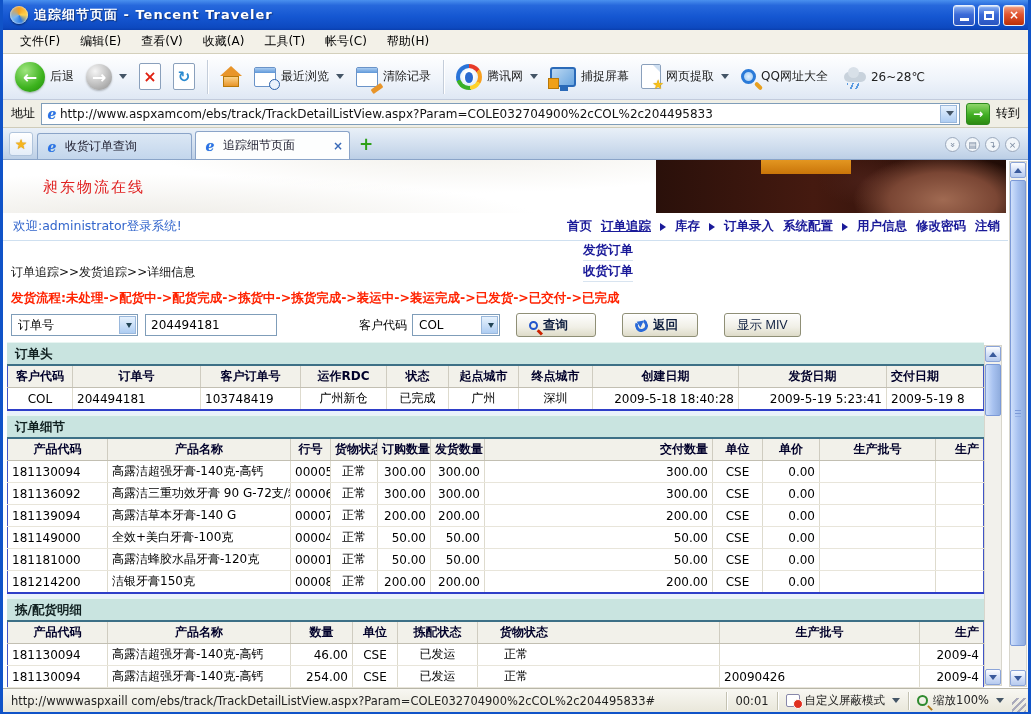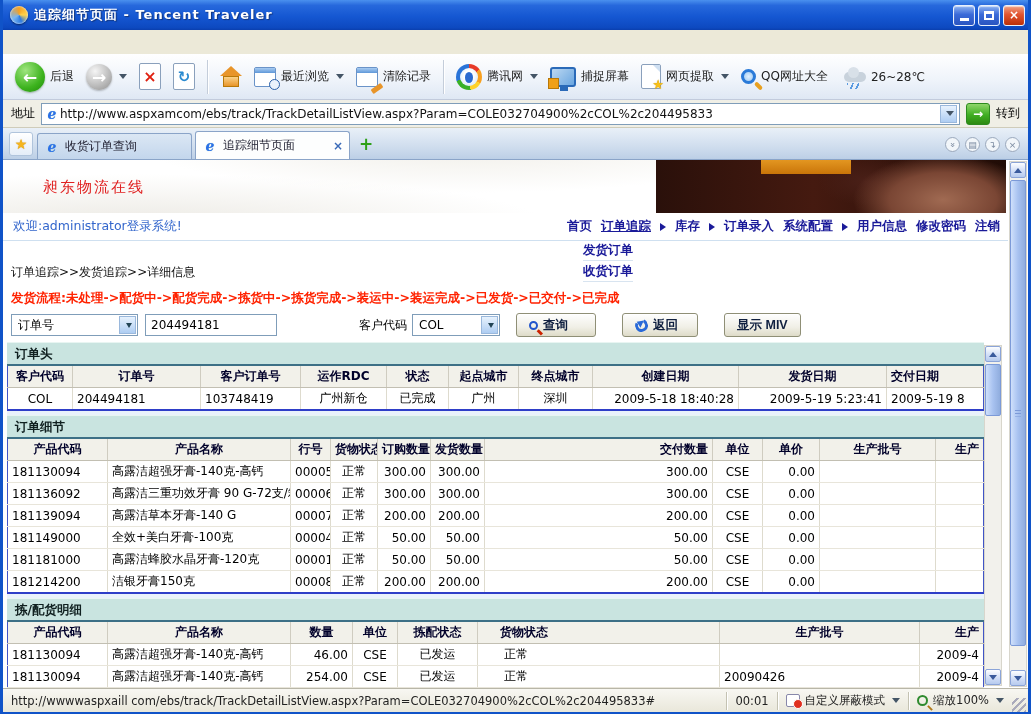--- a/index.html
+++ b/index.html
@@ -206,20 +206,29 @@
         </span>
       <span class="wbtn">
           <span class="maxbox"></span>
         </span>
       <span class="wbtn close">
           <span>×</span>
         </span>
     </span>
   </div>
 
+  <div class="menubar">
+    <span class="menu-item">文件(F)</span>
+    <span class="menu-item">编辑(E)</span>
+    <span class="menu-item">查看(V)</span>
+    <span class="menu-item">收藏(A)</span>
+    <span class="menu-item">工具(T)</span>
+    <span class="menu-item">帐号(C)</span>
+    <span class="menu-item">帮助(H)</span>
+  </div>
 
   <div class="toolbar">
     <span class="tbtn">
       <span class="circ back">←</span>
       <span class="label">后退</span>
     </span>
     <span class="tbtn">
       <span class="circ fwd">→</span>
       <span class="caret-down"></span>
     </span>
@@ -380,21 +389,21 @@
             </span>
         </span>
         <button class="xp-btn" style="margin-left:16px; width:80px;">
           <span class="mini-mag"></span>
           <span>查询</span>
         </button>
         <button class="xp-btn" style="margin-left:26px; width:76px;">
           <span class="mini-return"></span>
           <span>返回</span>
         </button>
-        <button class="xp-btn" style="margin-left:26px; font-weight:bold;">
+        <button class="xp-btn" style="margin-left:26px; font-weight:normal;">
           <span>显示 MIV</span>
         </button>
       </div>
 
       <div class="sections">
         <div class="sec-bar">订单头</div>
         <table class="dtable t-head">
             <colgroup>
               <col style="width: 65px;">
               <col style="width: 128px;">

